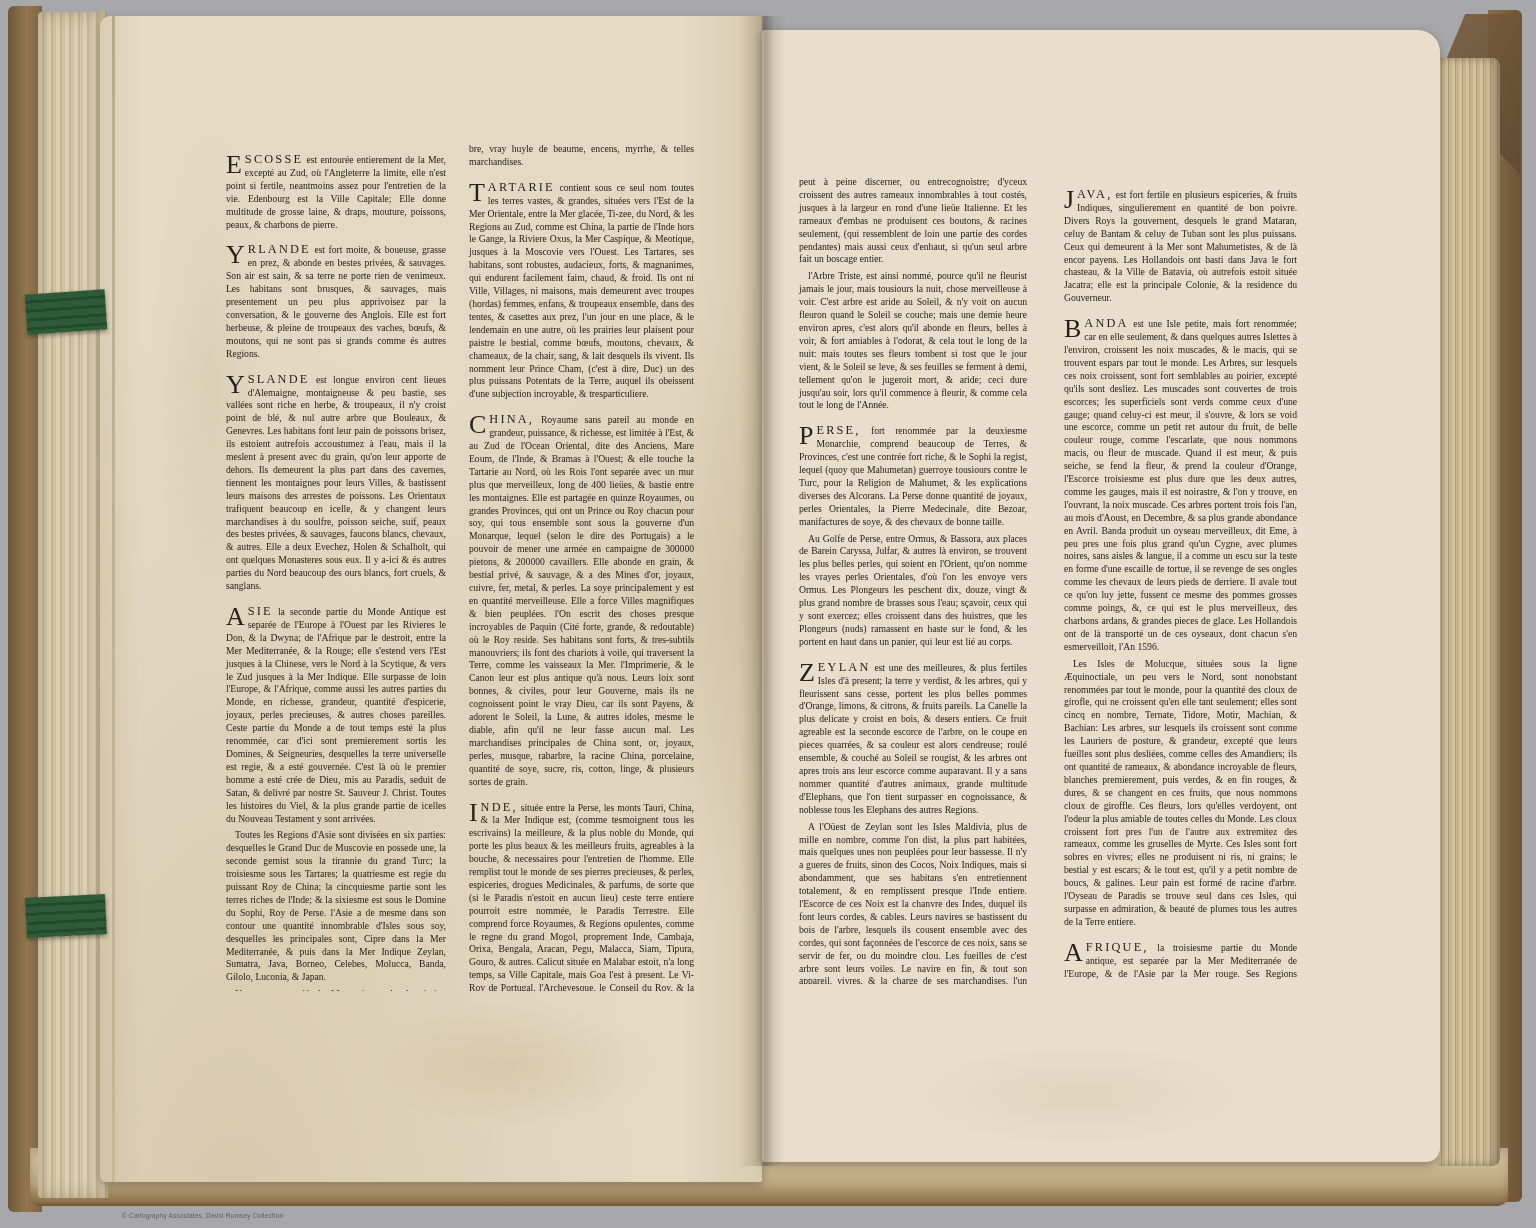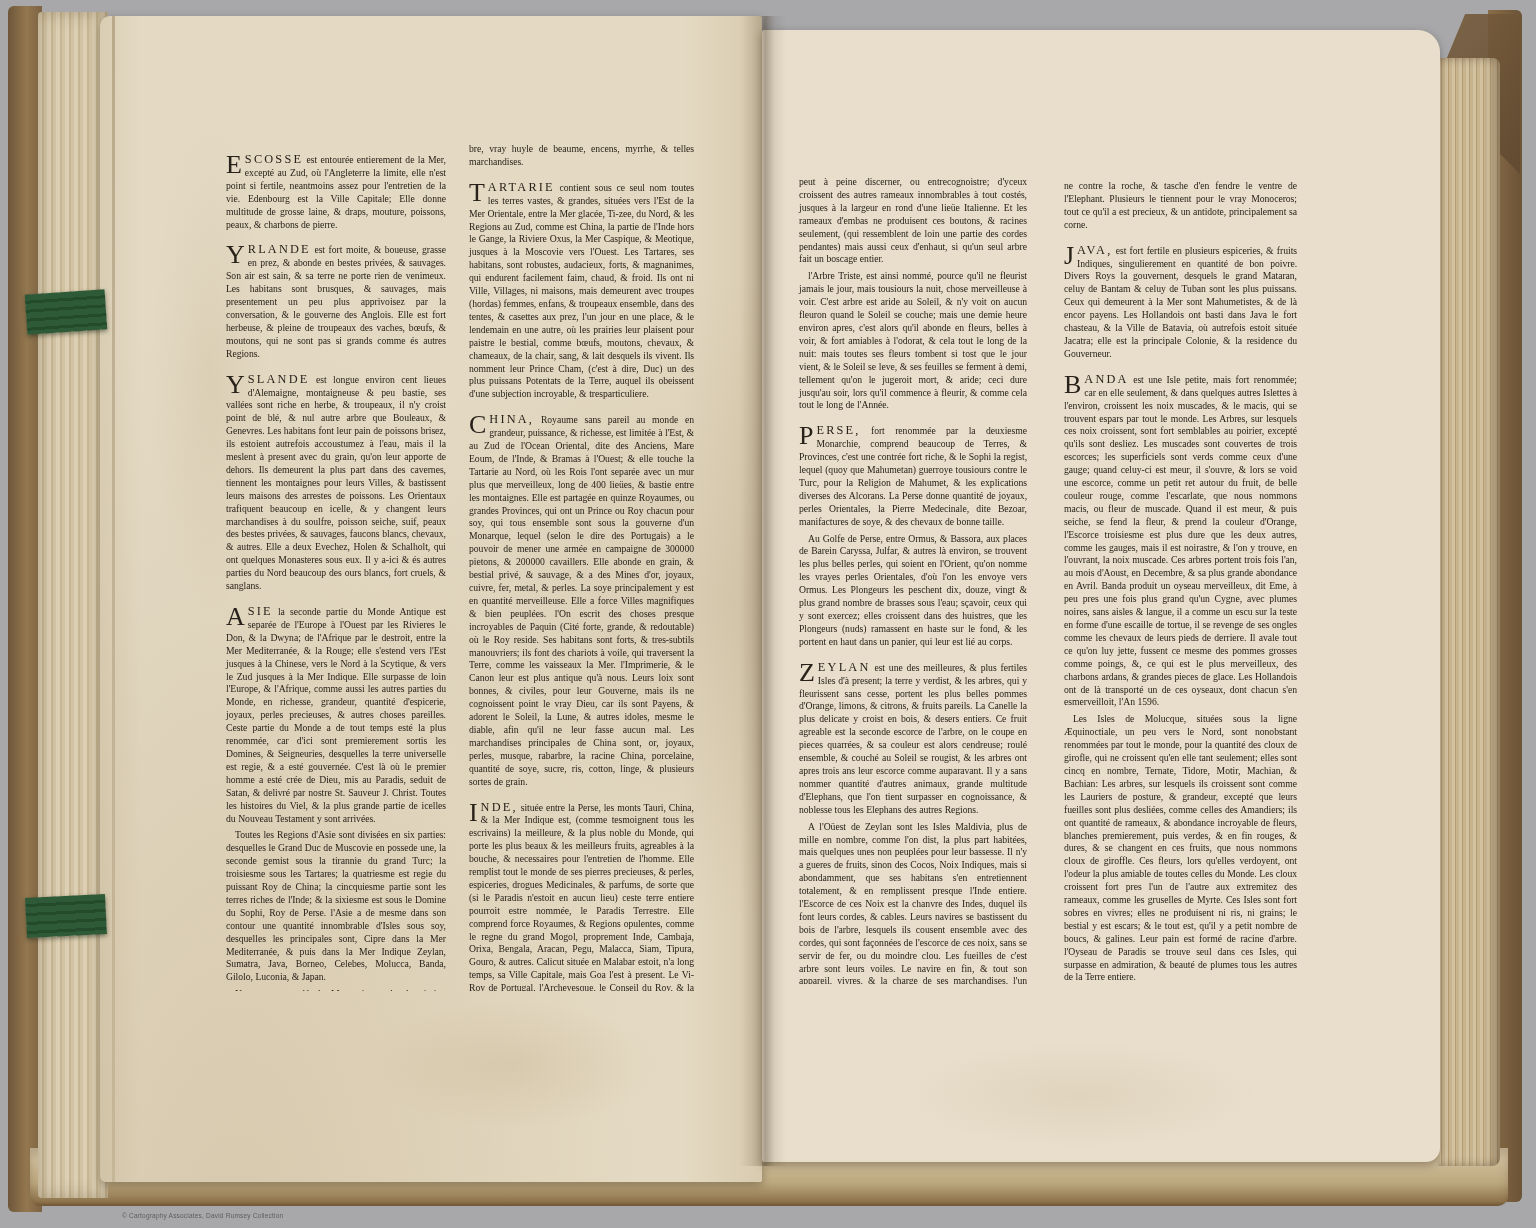--- a/index.html
+++ b/index.html
@@ -110,21 +110,20 @@
     </div>
   <div class="col col3">
       <div class="para cont">peut à peine discerner, ou entrecognoistre; d'yceux croissent des autres rameaux innombrables à tout costés, jusques à la largeur en rond d'une lieüe Italienne. Et les rameaux d'embas ne produisent ces boutons, &amp; racines seulement, (qui ressemblent de loin une partie des cordes pendantes) mais aussi ceux d'enhaut, si qu'un seul arbre fait un boscage entier.</div>
       <div class="para plain">l'Arbre Triste, est ainsi nommé, pource qu'il ne fleurist jamais le jour, mais tousiours la nuit, chose merveilleuse à voir. C'est arbre est aride au Soleil, &amp; n'y voit on aucun fleuron quand le Soleil se couche; mais une demie heure environ apres, c'est alors qu'il abonde en fleurs, belles à voir, &amp; fort amiables à l'odorat, &amp; cela tout le long de la nuit: mais toutes ses fleurs tombent si tost que le jour vient, &amp; le Soleil se leve, &amp; ses feuilles se ferment à demi, tellement qu'on le jugeroit mort, &amp; aride; ceci dure jusqu'au soir, lors qu'il commence à fleurir, &amp; comme cela tout le long de l'Année.</div>
       <div class="para section"><span class="dropcap">P</span><span class="schead">ERSE,</span> fort renommée par la deuxiesme Monarchie, comprend beaucoup de Terres, &amp; Provinces, c'est une contrée fort riche, &amp; le Sophi la regist, lequel (quoy que Mahumetan) guerroye tousiours contre le Turc, pour la Religion de Mahumet, &amp; les explications diverses des Alcorans. La Perse donne quantité de joyaux, perles Orientales, la Pierre Medecinale, dite Bezoar, manifactures de soye, &amp; des chevaux de bonne taille.</div>
       <div class="para plain">Au Golfe de Perse, entre Ormus, &amp; Bassora, aux places de Barein Caryssa, Julfar, &amp; autres là environ, se trouvent les plus belles perles, qui soient en l'Orient, qu'on nomme les vrayes perles Orientales, d'où l'on les envoye vers Ormus. Les Plongeurs les peschent dix, douze, vingt &amp; plus grand nombre de brasses sous l'eau; sçavoir, ceux qui y sont exercez; elles croissent dans des huistres, que les Plongeurs (nuds) ramassent en haste sur le fond, &amp; les portent en haut dans un panier, qui leur est lié au corps.</div>
       <div class="para section"><span class="dropcap">Z</span><span class="schead">EYLAN</span> est une des meilleures, &amp; plus fertiles Isles d'à present; la terre y verdist, &amp; les arbres, qui y fleurissent sans cesse, portent les plus belles pommes d'Orange, limons, &amp; citrons, &amp; fruits pareils. La Canelle la plus delicate y croist en bois, &amp; desers entiers. Ce fruit agreable est la seconde escorce de l'arbre, on le coupe en pieces quarrées, &amp; sa couleur est alors cendreuse; roulé ensemble, &amp; couché au Soleil se rougist, &amp; les arbres ont apres trois ans leur escorce comme auparavant. Il y a sans nommer quantité d'autres animaux, grande multitude d'Elephans, que l'on tient surpasser en cognoissance, &amp; noblesse tous les Elephans des autres Regions.</div>
       <div class="para plain">A l'Oüest de Zeylan sont les Isles Maldivia, plus de mille en nombre, comme l'on dist, la plus part habitées, mais quelques unes non peuplées pour leur bassesse. Il n'y a gueres de fruits, sinon des Cocos, Noix Indiques, mais si abondamment, que ses habitans s'en entretiennent totalement, &amp; en remplissent presque l'Inde entiere. l'Escorce de ces Noix est la chanvre des Indes, duquel ils font leurs cordes, &amp; cables. Leurs navires se bastissent du bois de l'arbre, lesquels ils cousent ensemble avec des cordes, qui sont façonnées de l'escorce de ces noix, sans se servir de fer, ou du moindre clou. Les fueilles de c'est arbre sont leurs voiles. Le navire en fin, &amp; tout son appareil, vivres, &amp; la charge de ses marchandises, l'un avec l'autre, le tout est de ce seul arbre de Palme, qui nourrist, &amp; entretient tous les habitans de ces Isles.</div>
     </div>
   <div class="col col4">
-      <div class="para cont">ne contre la roche, &amp; tasche d'en fendre le ventre de l'Elephant. Plusieurs le tiennent pour le vray Monoceros; tout ce qu'il a est precieux, &amp; un antidote, principalement sa corne.</div>
       <div class="para section"><span class="dropcap">J</span><span class="schead">AVA,</span> est fort fertile en plusieurs espiceries, &amp; fruits Indiques, singulierement en quantité de bon poivre. Divers Roys la gouvernent, desquels le grand Mataran, celuy de Bantam &amp; celuy de Tuban sont les plus puissans. Ceux qui demeurent à la Mer sont Mahumetistes, &amp; de là encor payens. Les Hollandois ont basti dans Java le fort chasteau, &amp; la Ville de Batavia, où autrefois estoit située Jacatra; elle est la principale Colonie, &amp; la residence du Gouverneur.</div>
       <div class="para section"><span class="dropcap">B</span><span class="schead">ANDA</span> est une Isle petite, mais fort renommée; car en elle seulement, &amp; dans quelques autres Islettes à l'environ, croissent les noix muscades, &amp; le macis, qui se trouvent espars par tout le monde. Les Arbres, sur lesquels ces noix croissent, sont fort semblables au poirier, excepté qu'ils sont desliez. Les muscades sont couvertes de trois escorces; les superficiels sont verds comme ceux d'une gauge; quand celuy-ci est meur, il s'ouvre, &amp; lors se void une escorce, comme un petit ret autour du fruit, de belle couleur rouge, comme l'escarlate, que nous nommons macis, ou fleur de muscade. Quand il est meur, &amp; puis seiche, se fend la fleur, &amp; prend la couleur d'Orange, l'Escorce troisiesme est plus dure que les deux autres, comme les gauges, mais il est noirastre, &amp; l'on y trouve, en l'ouvrant, la noix muscade. Ces arbres portent trois fois l'an, au mois d'Aoust, en Decembre, &amp; sa plus grande abondance en Avril. Banda produit un oyseau merveilleux, dit Eme, à peu pres une fois plus grand qu'un Cygne, avec plumes noires, sans aisles &amp; langue, il a comme un escu sur la teste en forme d'une escaille de tortue, il se revenge de ses ongles comme les chevaux de leurs pieds de derriere. Il avale tout ce qu'on luy jette, fussent ce mesme des pommes grosses comme poings, &amp;, ce qui est le plus merveilleux, des charbons ardans, &amp; grandes pieces de glace. Les Hollandois ont de là transporté un de ces oyseaux, dont chacun s'en esmerveilloit, l'An 1596.</div>
       <div class="para plain">Les Isles de Molucque, situées sous la ligne Æquinoctiale, un peu vers le Nord, sont nonobstant renommées par tout le monde, pour la quantité des cloux de girofle, qui ne croissent qu'en elle tant seulement; elles sont cincq en nombre, Ternate, Tidore, Motir, Machian, &amp; Bachian: Les arbres, sur lesquels ils croissent sont comme les Lauriers de posture, &amp; grandeur, excepté que leurs fueilles sont plus desliées, comme celles des Amandiers; ils ont quantité de rameaux, &amp; abondance incroyable de fleurs, blanches premierement, puis verdes, &amp; en fin rouges, &amp; dures, &amp; se changent en ces fruits, que nous nommons cloux de giroffle. Ces fleurs, lors qu'elles verdoyent, ont l'odeur la plus amiable de toutes celles du Monde. Les cloux croissent fort pres l'un de l'autre aux extremitez des rameaux, comme les gruselles de Myrte. Ces Isles sont fort sobres en vivres; elles ne produisent ni ris, ni grains; le bestial y est escars; &amp; le tout est, qu'il y a petit nombre de boucs, &amp; galines. Leur pain est formé de racine d'arbre. l'Oyseau de Paradis se trouve seul dans ces Isles, qui surpasse en admiration, &amp; beauté de plumes tous les autres de la Terre entiere.</div>
       <div class="para section"><span class="dropcap">A</span><span class="schead">FRIQUE,</span> la troisiesme partie du Monde antique, est separée par la Mer Mediterranée de l'Europe, &amp; de l'Asie par la Mer rouge. Ses Regions principales sont; la Barbarie, l'Egypte, Biledulgerid, Sarra, la Region des Noirs, Abissine, ou terre de Preste-Jean, &amp; Monomotapa. Les Isles qui appartiennent à l'Afrique sont, celles de Canarie, Cabo Verde, St. Thomas, Madagascar, &amp; Sacotora. l'Afrique nous apporte de l'or, yvoire, bois de Maurice, aloë, baume d'Egypte, Mumie, myrre, anil, plumes, sucre, gingembre, figues Royales, quelques vins de Madere, &amp; des Isles de Canarie.</div>
     </div>
 
   <div class="watermark">© Cartography Associates, David Rumsey Collection</div>
 </div>
 
 </body></html>

